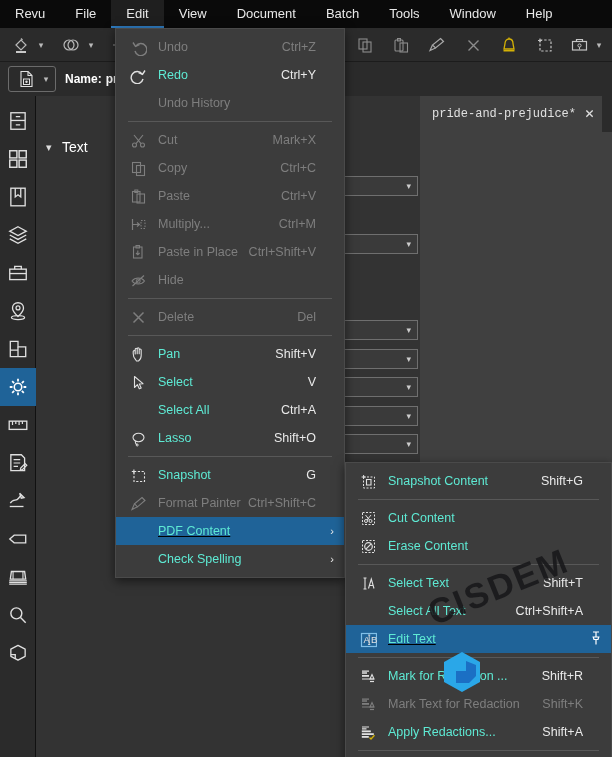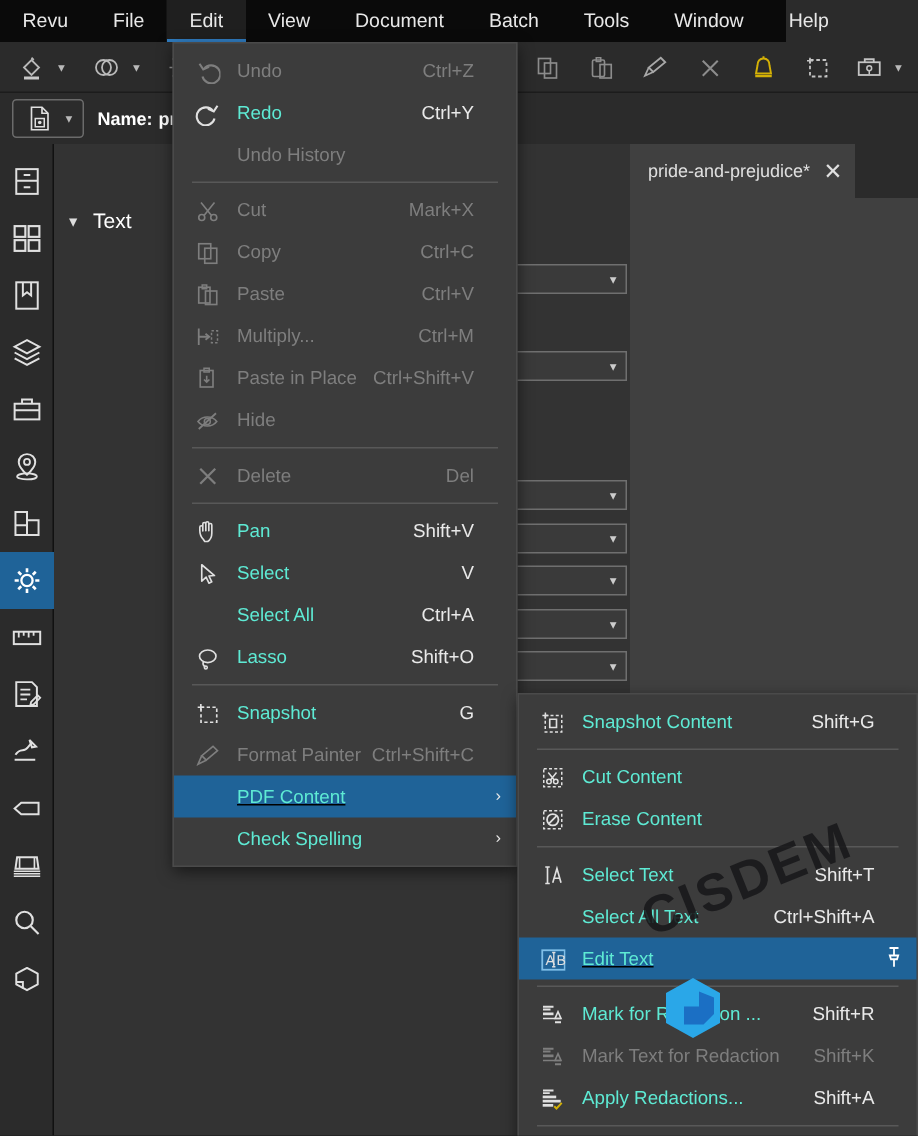--- a/index.html
+++ b/index.html
@@ -7,21 +7,21 @@
     width: 612px; height: 757px;
     background: #1c1c1c;
     font-family: "Liberation Sans", sans-serif;
     overflow: hidden;
     -webkit-font-smoothing: antialiased;
   }
   #app { position: relative; width: 612px; height: 757px; background: #2b2b2b; }
 
   
   .menubar {
-    position: absolute; top: 0; left: 0; width: 524px; height: 28px;
+    position: absolute; top: 0; left: 0; width: 612px; height: 28px;
     background: #0a0a0a; display: flex; align-items: center;
   }
   .menubar-item {
     height: 28px; line-height: 28px; padding: 0 15px;
     color: #e8e8e8; font-size: 13px; white-space: nowrap; cursor: default;
   }
   .menubar-item.active { background: #1f1f1f; box-shadow: inset 0 -2px 0 #2f7cc0; }
 
   
   .toolbar-row1 {
@@ -65,20 +65,21 @@
   .prop-field {
     position: absolute; left: 222px; width: 160px; height: 20px;
     border: 1px solid #6f6f6f; background: #3a3a3a; display: flex; align-items: center; justify-content: flex-end;
   }
   .prop-field .chev { color: #ccc; font-size: 9px; margin-right: 6px; }
 
   
   .docarea {
     position: absolute; top: 96px; left: 420px; width: 192px; height: 624px;
     background: #0369a1;
+    font-family: Liberation Mono, monospace;
   }
   .tabstrip { position: absolute; top: 0; left: 0; width: 192px; height: 36px; background: #2b2b2b; display: flex; }
   .doc-tab {
     display: flex; align-items: center; height: 36px; padding: 0 8px 0 12px; background: #404040;
   }
   .doc-tab-label { color: #e0e0e0; font-size: 12px; white-space: nowrap; }
   .doc-tab-close { color: #e0e0e0; font-size: 15px; margin-left: 9px; line-height: 1; }
   .doc-body { position: absolute; top: 36px; left: 0; width: 192px; height: 625px; background: #404040; }
 
   

